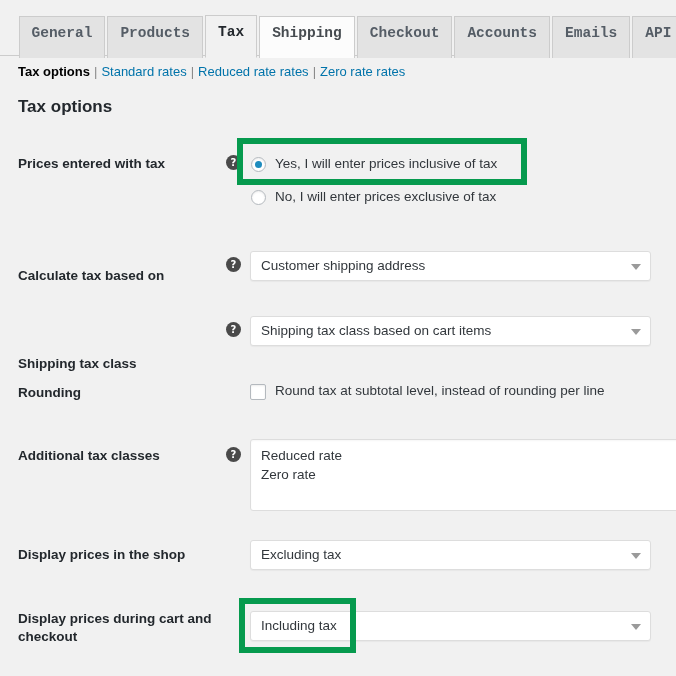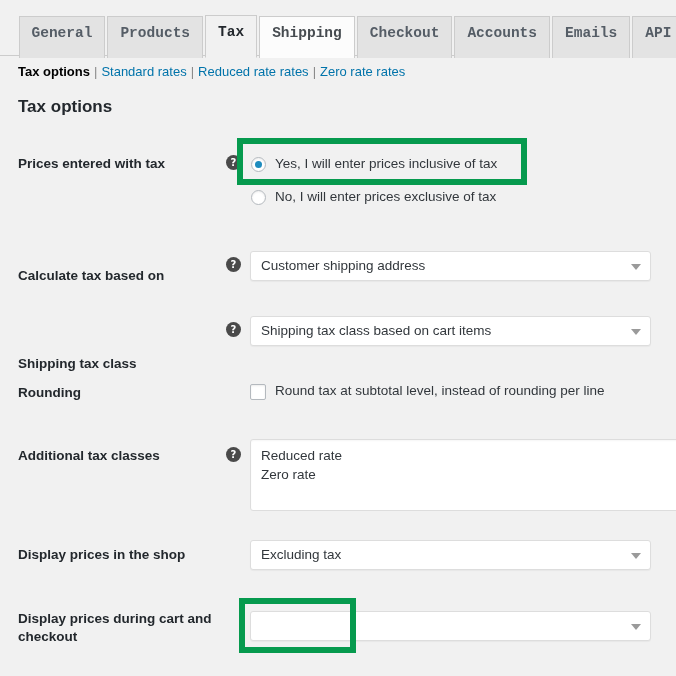--- a/index.html
+++ b/index.html
@@ -301,20 +301,21 @@
         <span class="val">Excluding tax</span>
         <span class="arrow"></span>
       </div>
     </div>
   </div>
 
   <div class="row">
     <div class="row-label" style="top:480px; width:210px;">Display prices during cart and checkout</div>
     <div class="control" style="left:250px; top:481px; width:401px;">
       <div class="select">
+        <span class="val">Including tax</span>
         <span class="arrow"></span>
       </div>
     </div>
   </div>
 
 </div>
 
 <div class="hl" style="left:237px; top:138px; width:290px; height:47px;"></div>
 <div class="hl" style="left:239px; top:598px; width:117px; height:55px;"></div>
 

